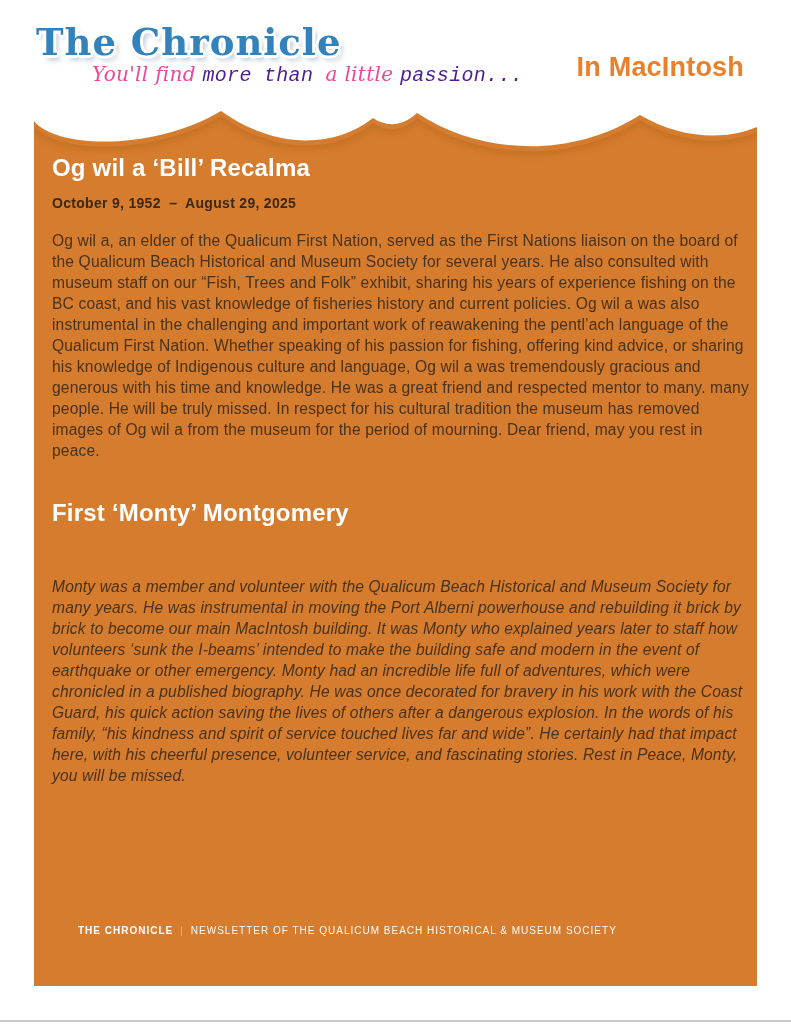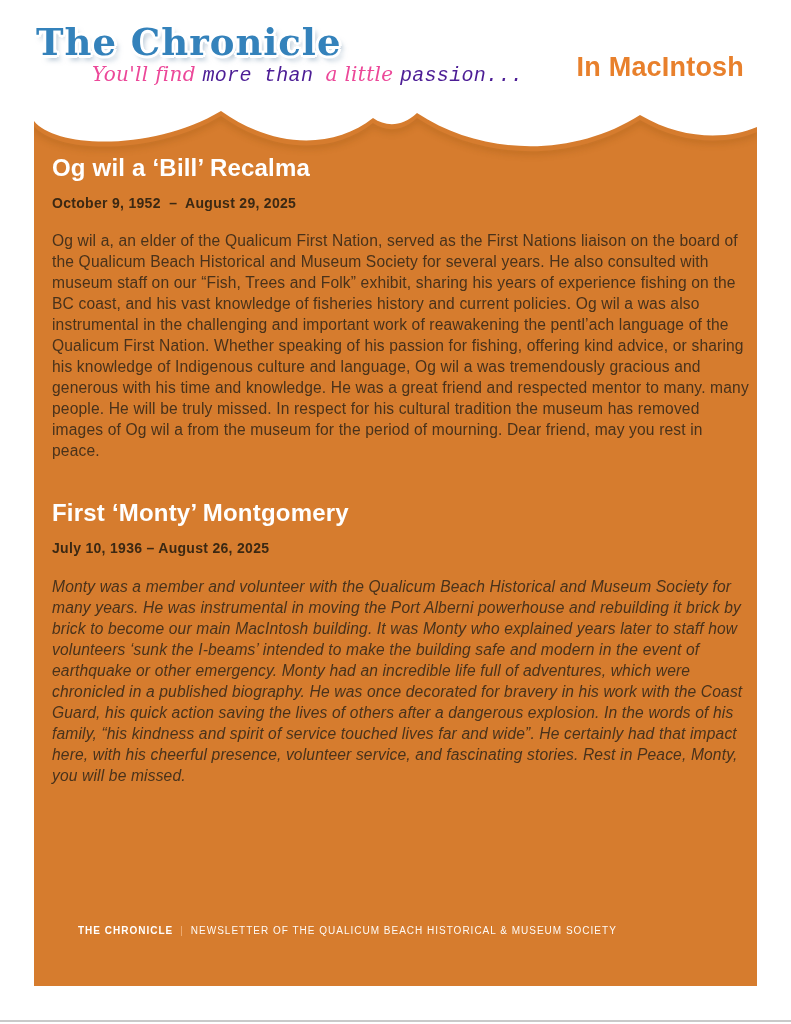--- a/index.html
+++ b/index.html
@@ -91,21 +91,20 @@
     <path d="M 0,16 C 22,44 120,46 187,6 C 240,44 300,44 339,13 C 352,22 368,22 383,8 C 450,52 540,52 606,10 C 650,36 695,34 723,22" fill="none" stroke="#a05c13" stroke-width="8" opacity="0.32" filter="url(#softBlur)" transform="translate(0,5)" clip-path="url(#panelClip)"></path>
   </svg>
 
   <div class="panel-content">
 
     <div class="memorial-name m1-name">Og wil a ‘Bill’ Recalma</div>
     <div class="memorial-dates m1-dates">October 9, 1952  –  August 29, 2025</div>
     <div class="memorial-body m1-body">Og wil a, an elder of the Qualicum First Nation, served as the First Nations liaison on the board of the Qualicum Beach Historical and Museum Society for several years. He also consulted with museum staff on our “Fish, Trees and Folk” exhibit, sharing his years of experience fishing on the BC coast, and his vast knowledge of fisheries history and current policies. Og wil a was also instrumental in the challenging and important work of reawakening the pentl’ach language of the Qualicum First Nation. Whether speaking of his passion for fishing, offering kind advice, or sharing his knowledge of Indigenous culture and language, Og wil a was tremendously gracious and generous with his time and knowledge. He was a great friend and respected mentor to many. many people. He will be truly missed. In respect for his cultural tradition the museum has removed images of Og wil a from the museum for the period of mourning. Dear friend, may you rest in peace.</div>
 
     <div class="memorial-name m2-name">First ‘Monty’ Montgomery</div>
-    <div class="memorial-dates m2-dates">July 10, 1936 – August 26, 2025</div>
     <div class="memorial-body m2-body">Monty was a member and volunteer with the Qualicum Beach Historical and Museum Society for many years.  He was instrumental in moving the Port Alberni powerhouse and rebuilding it brick by brick to become our main MacIntosh building. It was Monty who explained years later to staff how volunteers ‘sunk the I-beams’ intended to make the building safe and modern in the event of earthquake or other emergency. Monty had an incredible life full of adventures, which were chronicled in a published biography. He was once decorated for bravery in his work with the Coast Guard, his quick action saving the lives of others after a dangerous explosion. In the words of his family, “his kindness and spirit of service touched lives far and wide”.  He certainly had that impact here, with his cheerful presence, volunteer service, and fascinating stories. Rest in Peace, Monty, you will be missed.</div>
 
     <div class="footer">
       <span class="brand">THE CHRONICLE</span><span class="sep">|</span><span class="rest">NEWSLETTER OF THE QUALICUM BEACH HISTORICAL &amp; MUSEUM SOCIETY</span>
     </div>
 
   </div>
 </div>
 
 <div class="page-edge"></div>

